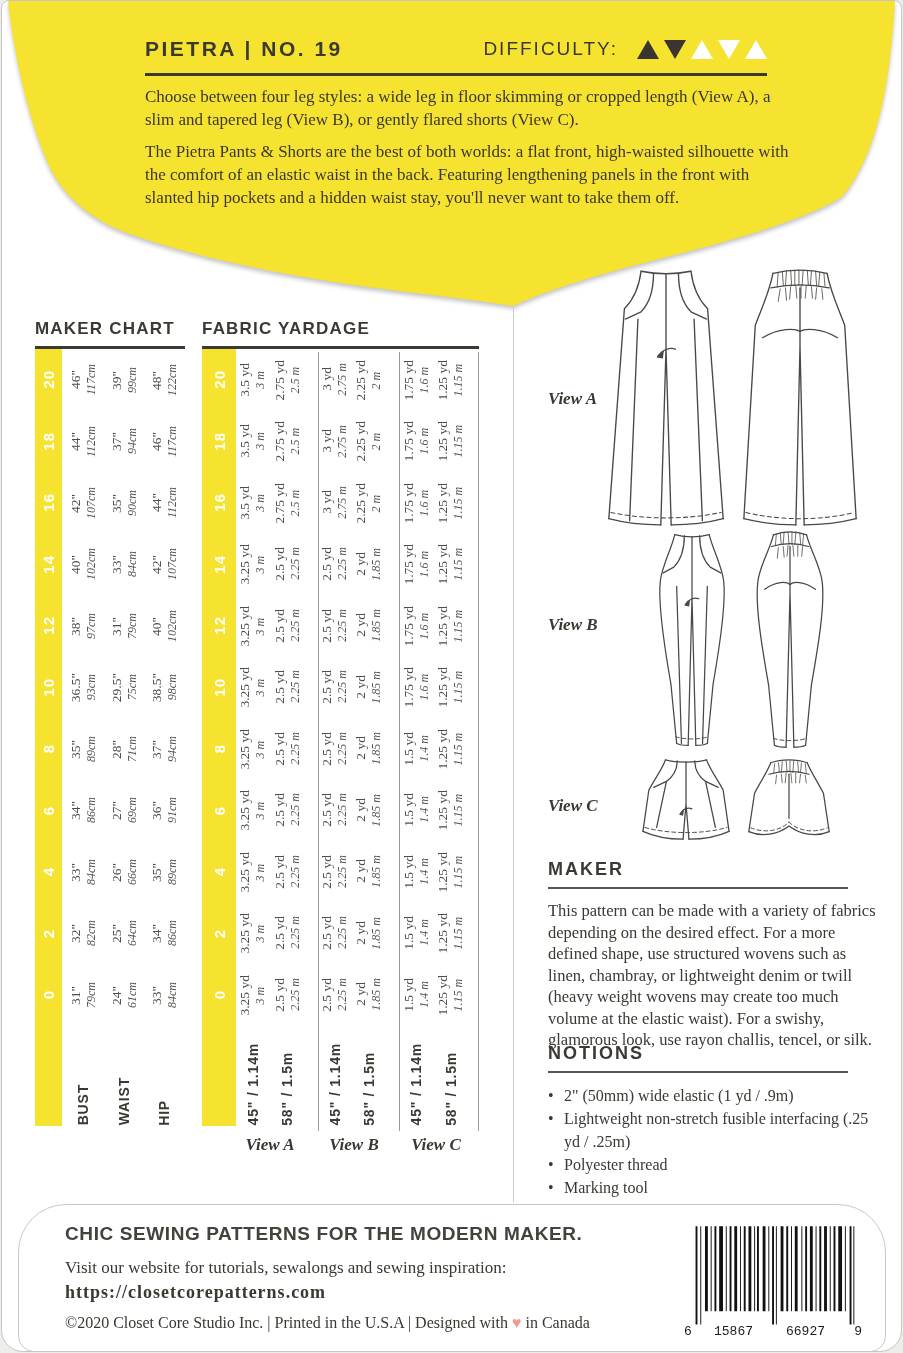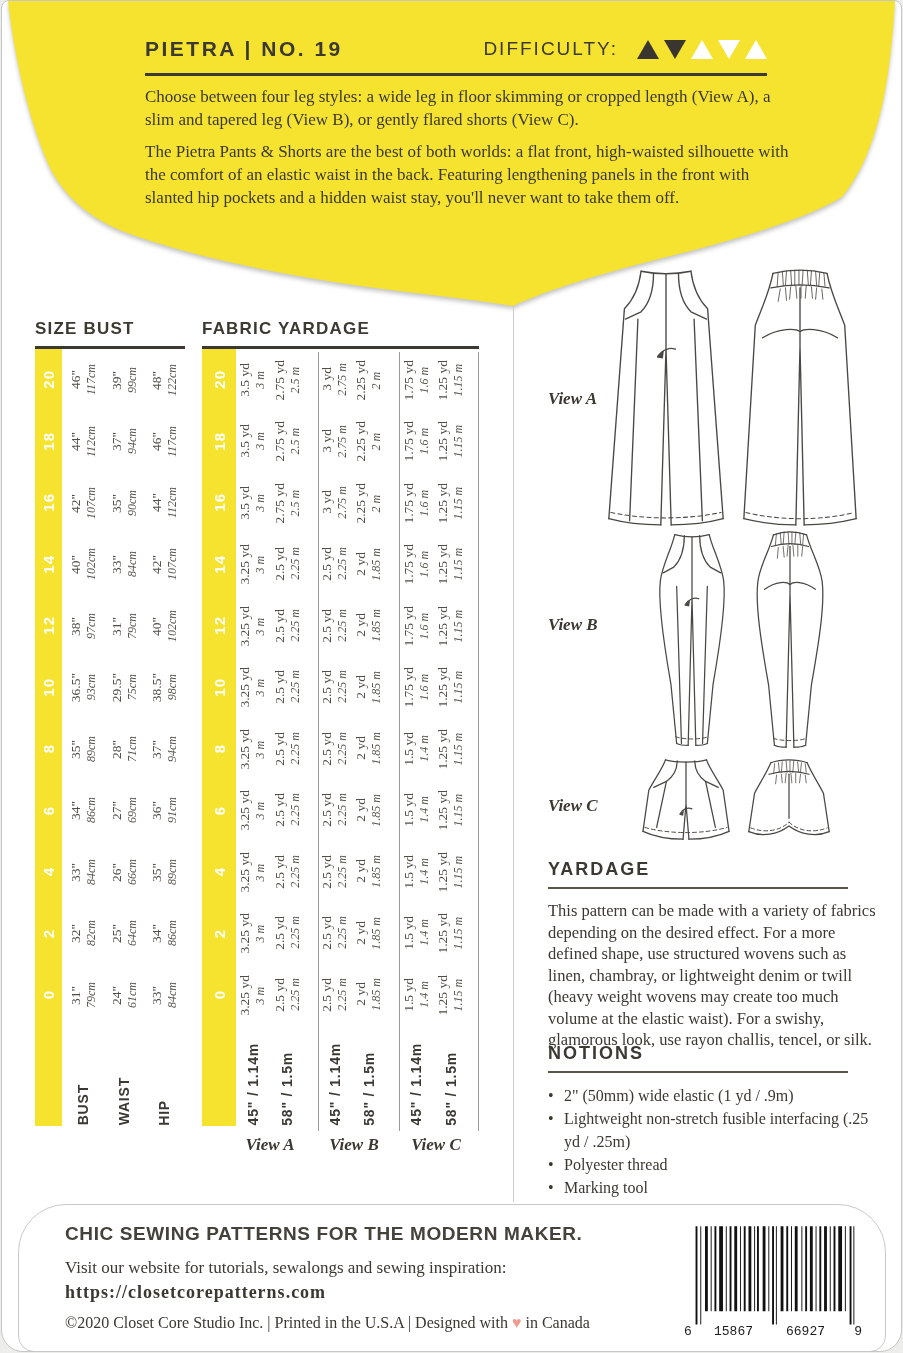--- a/index.html
+++ b/index.html
@@ -95,21 +95,21 @@
           </span>
       </div>
     </div>
     <div class="abs rule"></div>
 
     <div class="abs intro">
       <p>Choose between four leg styles: a wide leg in floor skimming or cropped length (View A), a slim and tapered leg (View B), or gently flared shorts (View C).</p>
       <p>The Pietra Pants &amp; Shorts are the best of both worlds: a flat front, high-waisted silhouette with the comfort of an elastic waist in the back. Featuring lengthening panels in the front with slanted hip pockets and a hidden waist stay, you'll never want to take them off.</p>
     </div>
 
-    <div class="abs tbl-title" style="left:33px;top:318px;">SIZE BUST</div>
+    <div class="abs tbl-title" style="left:33px;top:318px;">MAKER CHART</div>
     <div class="abs tbl-title" style="left:200px;top:318px;">FABRIC YARDAGE</div>
 
     <div class="abs tbl" style="left:33px;top:345px;width:150px;">
       <div class="tbody">
           <div class="tcol ycol" style="width: 27px;">
             <div class="tcell" style="height: 61.5px;">
               <span class="vrot num">20</span>
             </div>
             <div class="tcell" style="height: 61.5px;">
               <span class="vrot num">18</span>
@@ -917,21 +917,21 @@
       <path class="thin" d="M37 7l-1 10M41 6l1 10M45 5l-1 11M49 4l1 12M53 4l0 12M57 4l-1 12M61 5l1 11M65 6l-1 10M69 7l1 9"></path>
       <path class="thin" d="M39 19l-1 9M44 18l1 9M49 17l-1 10M54 17l1 10M59 17l0 10M64 18l-1 9M69 19l1 8"></path>
       <path d="M33 6 C29 16 21 28 16 38 L10 78"></path>
       <path d="M71 6 C75 16 83 28 88 38 L94 78"></path>
       <path d="M52 18 L52 64"></path>
       <path d="M10 78 C24 84 40 81 52 72 C64 81 80 84 94 78"></path>
       <path class="dash" d="M12 74 C27 80 43 77 52 68 M52 68 C61 77 77 80 92 74"></path>
     </svg>
 
     <div class="abs" style="left:546px;top:858px;">
-      <div class="sect-title">YARDAGE</div>
+      <div class="sect-title">MAKER</div>
       <div class="sect-body">This pattern can be made with a variety of fabrics depending on the desired effect. For a more defined shape, use structured wovens such as linen, chambray, or lightweight denim or twill (heavy weight wovens may create too much volume at the elastic waist). For a swishy, glamorous look, use rayon challis, tencel, or silk.</div>
     </div>
 
     <div class="abs" style="left:546px;top:1042px;">
       <div class="sect-title">NOTIONS</div>
       <div style="margin-top:11px;">
           <div class="notion-item">
             <span class="bullet">•</span>
             <span>2" (50mm) wide elastic (1 yd / .9m)</span>
           </div>

